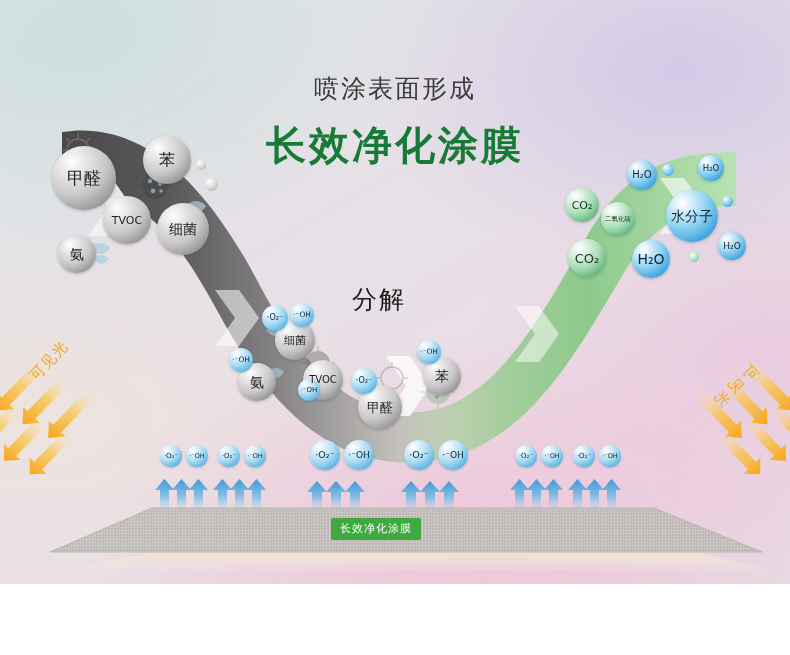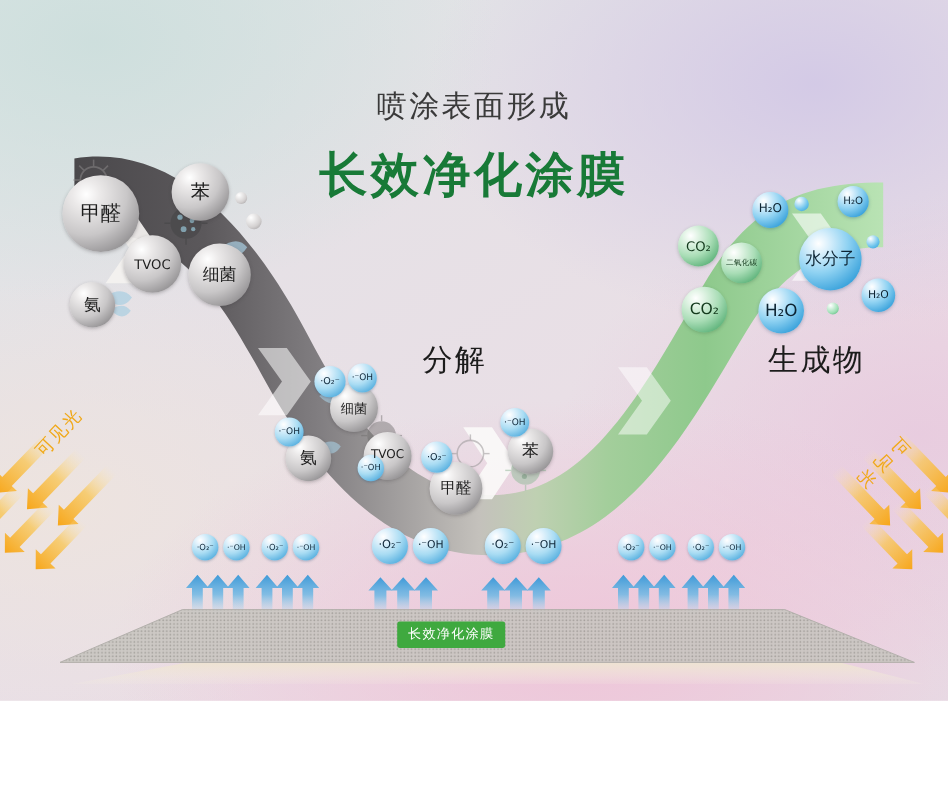--- a/index.html
+++ b/index.html
@@ -247,21 +247,20 @@
       <path d="M 50,552 L 152,508 L 654,508 L 762,552 Z" fill="url(#dots)" opacity="0.9"></path>
       <path d="M 50,552 L 152,508 L 654,508 L 762,552 Z" fill="none" stroke="#b2afaa" stroke-width="0.8"></path>
     </g>
     <line x1="380" y1="530" x2="380" y2="540" stroke="#4ea84e" stroke-width="1.6"></line>
   </svg>
 
   <div class="htext" id="t-sub">喷涂表面形成</div>
   <div class="htext" id="t-main">长效净化涂膜</div>
 
   <div class="htext seclabel" id="lab-dec">分解</div>
-  <div class="htext seclabel" id="lab-prod">生成物</div>
 
   <div class="vislight" id="vl-left">可见光</div>
   <div class="vislight" id="vl-right">可见光</div>
 
   <div id="filmbadge">长效净化涂膜</div>
 
   <div class="bub gray" style="left:52px;top:146px;width:64px;height:64px;font-size:17px">
       <span>甲醛</span>
     </div>
   <div class="bub gray" style="left:143px;top:136px;width:48px;height:48px;font-size:16px">

